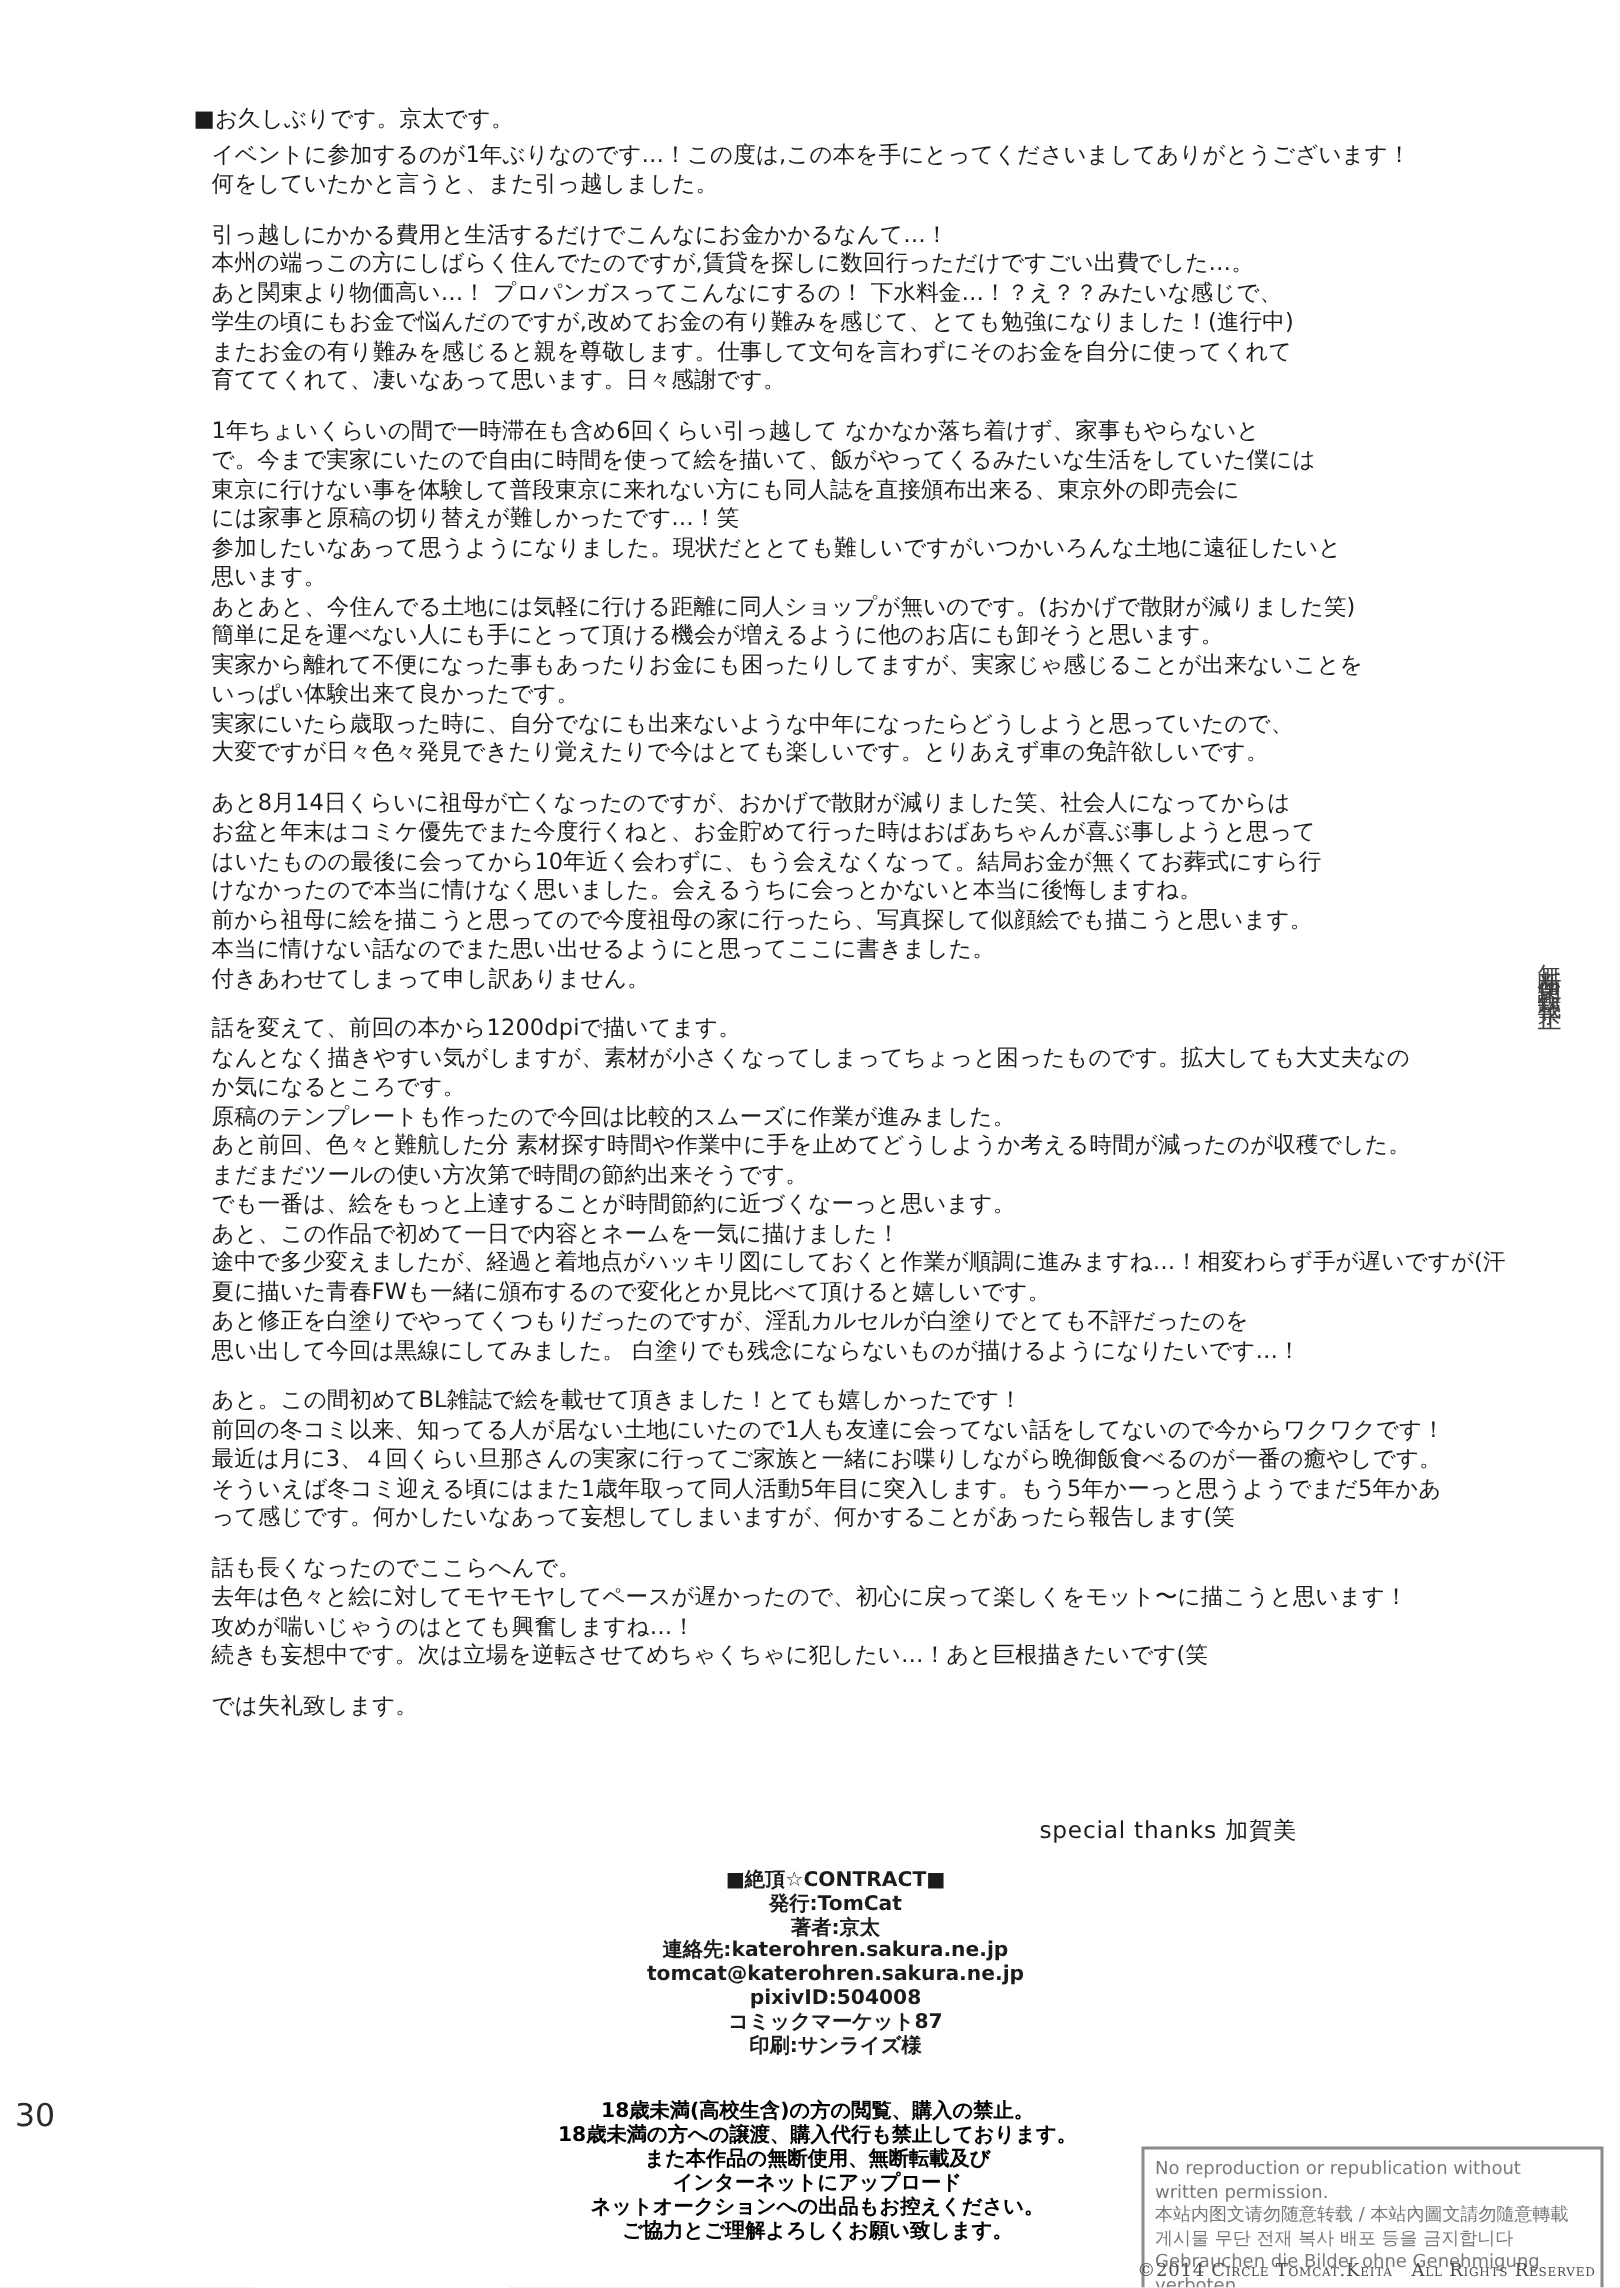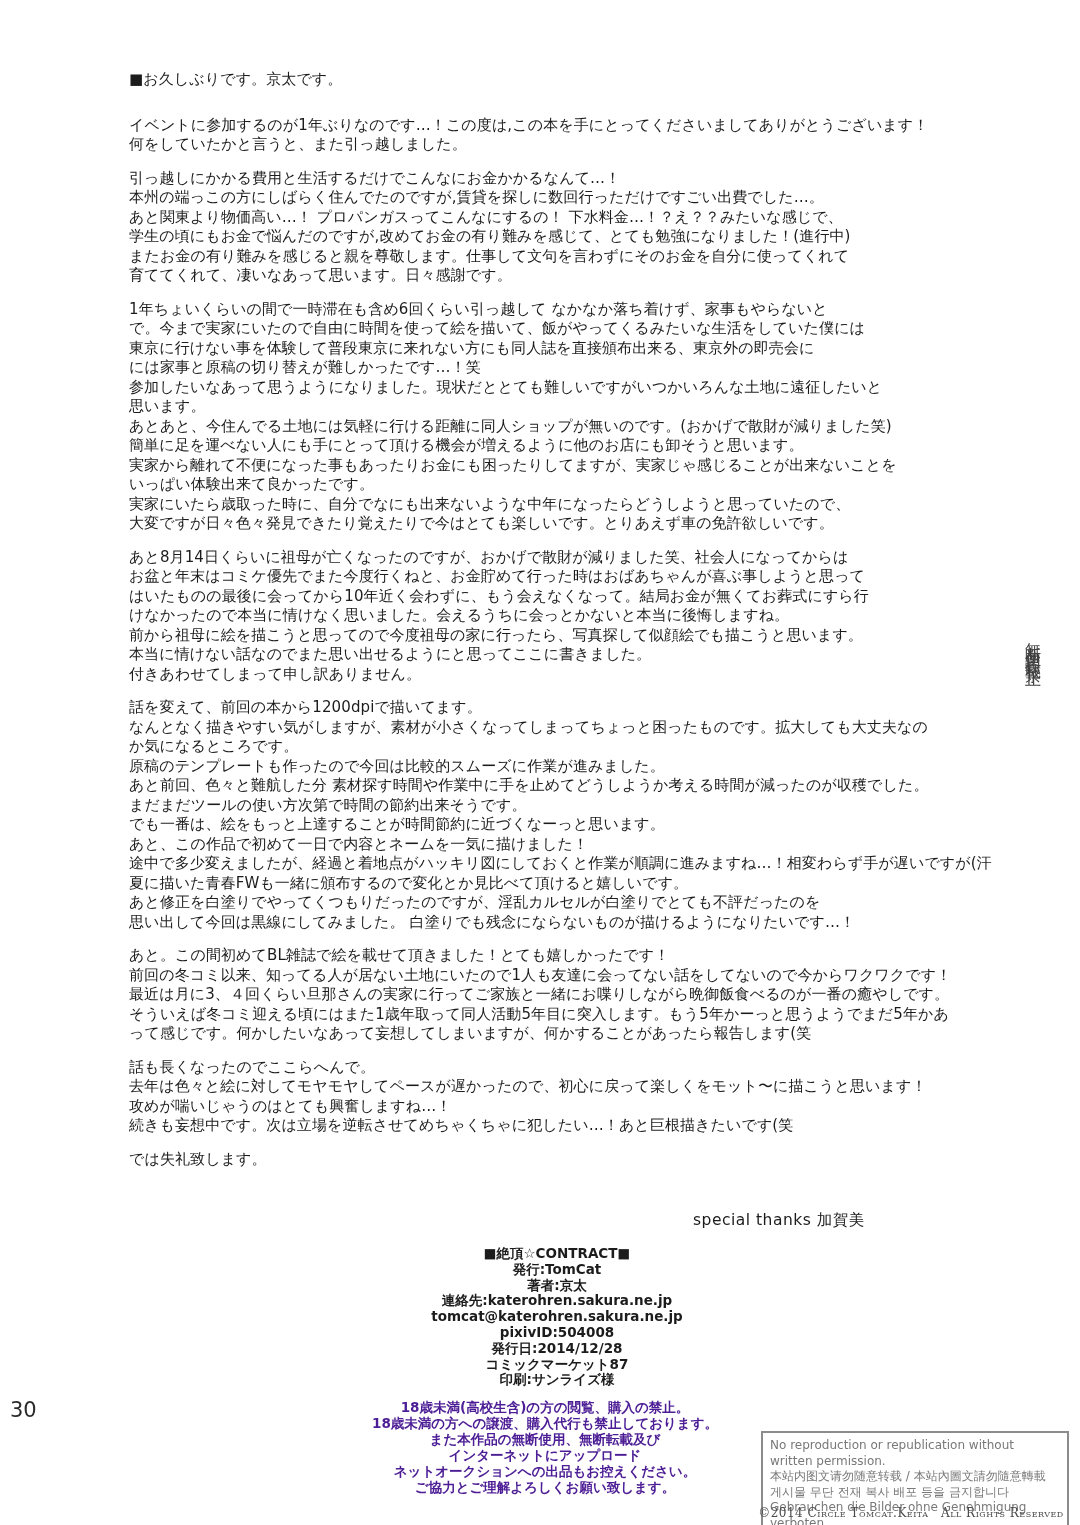--- a/index.html
+++ b/index.html
@@ -5,35 +5,35 @@
   html, body { margin:0; padding:0; background:#e8e8e8; }
   .page {
     position:relative; width:1080px; height:1525px; margin:0 auto;
     background:#ffffff; overflow:hidden;
     font-family:"DejaVu Sans", sans-serif; color:#1c1c1c;
   }
   .main-text {
     position:absolute; left:129px; top:70px; width:890px;
     font-size:15px; line-height:19.5px; letter-spacing:0.1px;
   }
-  .heading { margin:0 0 26px 0; }
-  .para { margin:0 0 14px 0; }
+  .heading { margin:0 0 4px 0; }
+  .para { margin:0 0 14px 12px; }
   .line { white-space:nowrap; }
   .special-thanks {
     position:absolute; left:693px; top:1210px;
     font-size:15.5px; letter-spacing:0.5px;
   }
   .colophon {
     position:absolute; left:77px; top:1246px; width:960px;
     text-align:center; font-weight:bold; font-size:13.5px; line-height:15.8px;
   }
   .age-notice {
     position:absolute; left:60px; top:1399px; width:970px;
     text-align:center; font-weight:bold; font-size:13.5px; line-height:16px;
-    color:#4c1d95;
+    color:#000000;
   }
   .page-number {
     position:absolute; left:10px; top:1398px;
     font-size:21px; color:#2b2b2b;
   }
   .vertical-note {
     position:absolute; left:1022px; top:630px;
     writing-mode:vertical-rl; text-orientation:upright;
     font-size:16px; letter-spacing:4px; color:#3f3f3f;
   }
@@ -129,21 +129,20 @@
 
   <div class="special-thanks line">special thanks  加賀美</div>
 
   <div class="colophon">
       <div class="line">■絶頂☆CONTRACT■</div>
       <div class="line">発行:TomCat</div>
       <div class="line">著者:京太</div>
       <div class="line">連絡先:katerohren.sakura.ne.jp</div>
       <div class="line">tomcat@katerohren.sakura.ne.jp</div>
       <div class="line">pixivID:504008</div>
-      <div class="line">発行日:2014/12/28</div>
       <div class="line">コミックマーケット87</div>
       <div class="line">印刷:サンライズ様</div>
     </div>
 
   <div class="age-notice">
       <div class="line">18歳未満(高校生含)の方の閲覧、購入の禁止。</div>
       <div class="line">18歳未満の方への譲渡、購入代行も禁止しております。</div>
       <div class="line">また本作品の無断使用、無断転載及び</div>
       <div class="line">インターネットにアップロード</div>
       <div class="line">ネットオークションへの出品もお控えください。</div>

